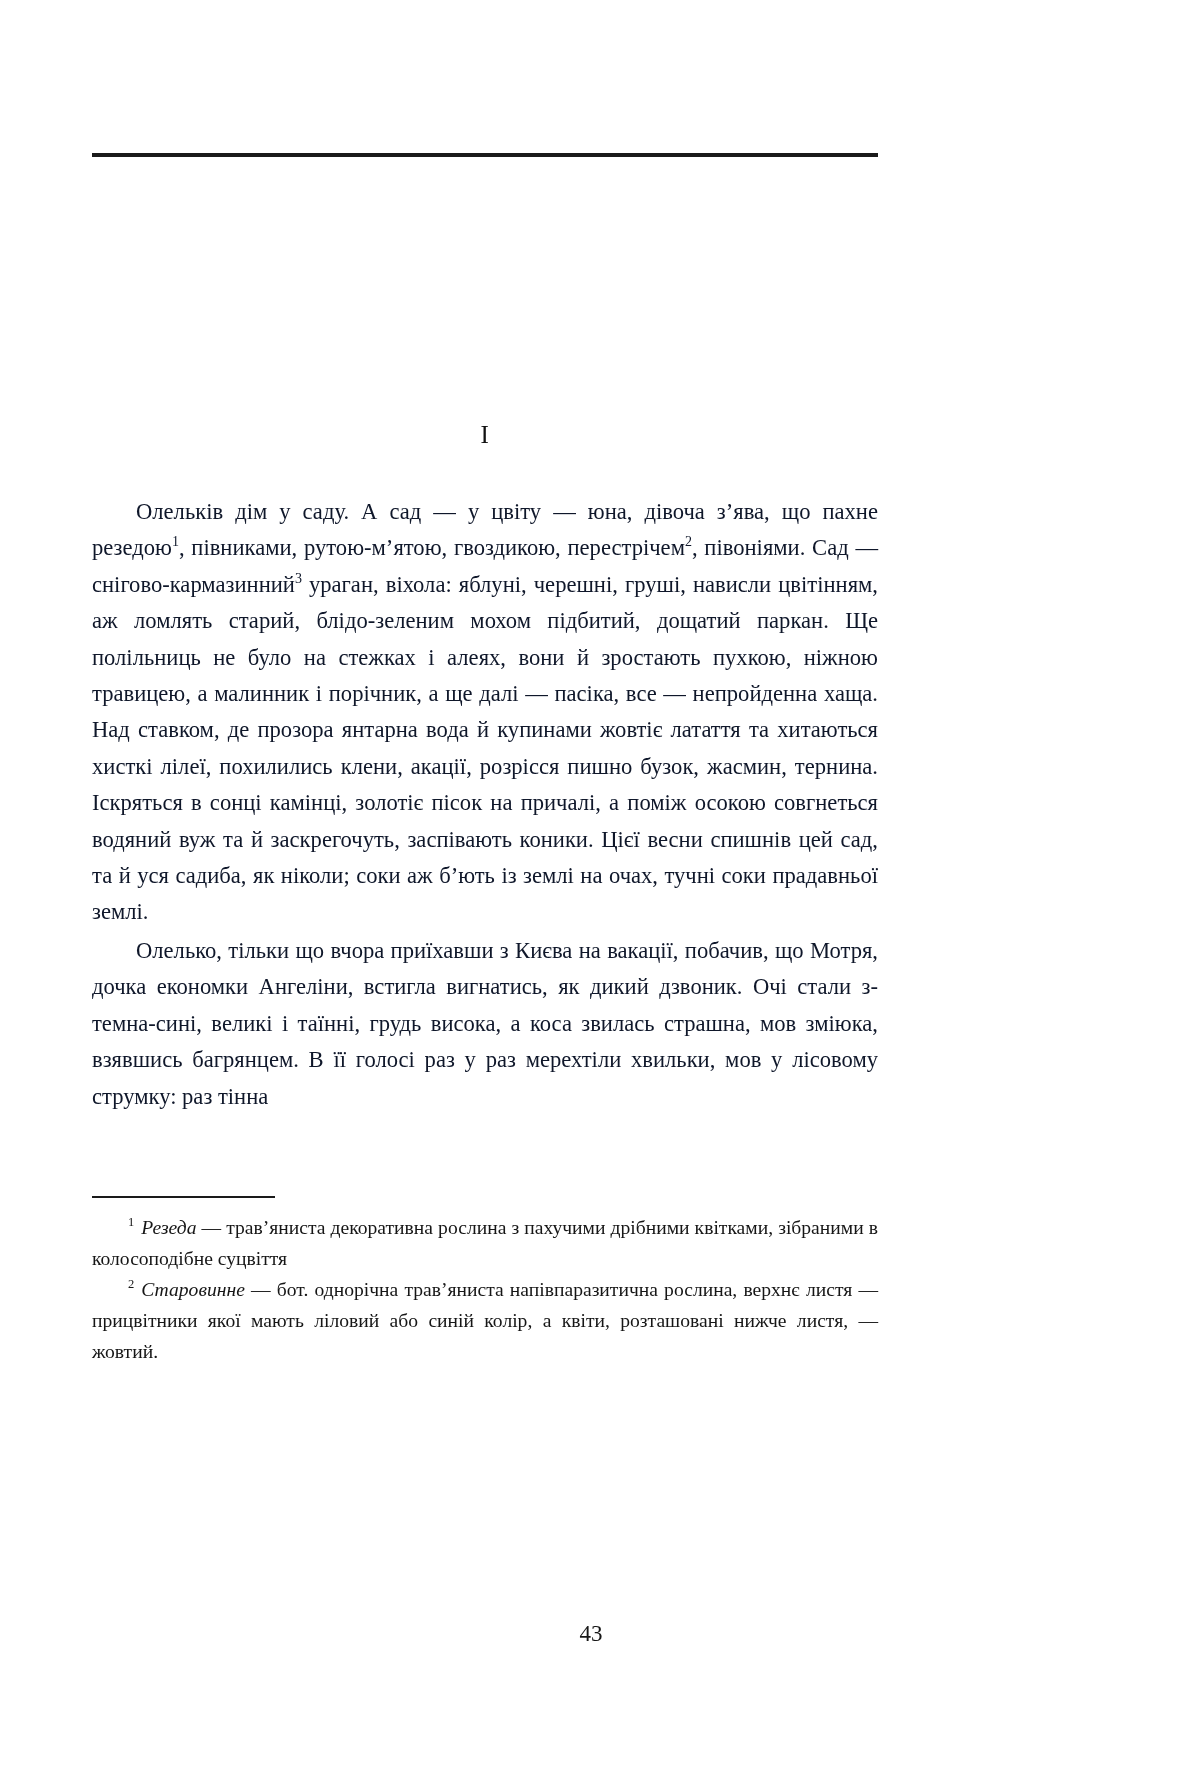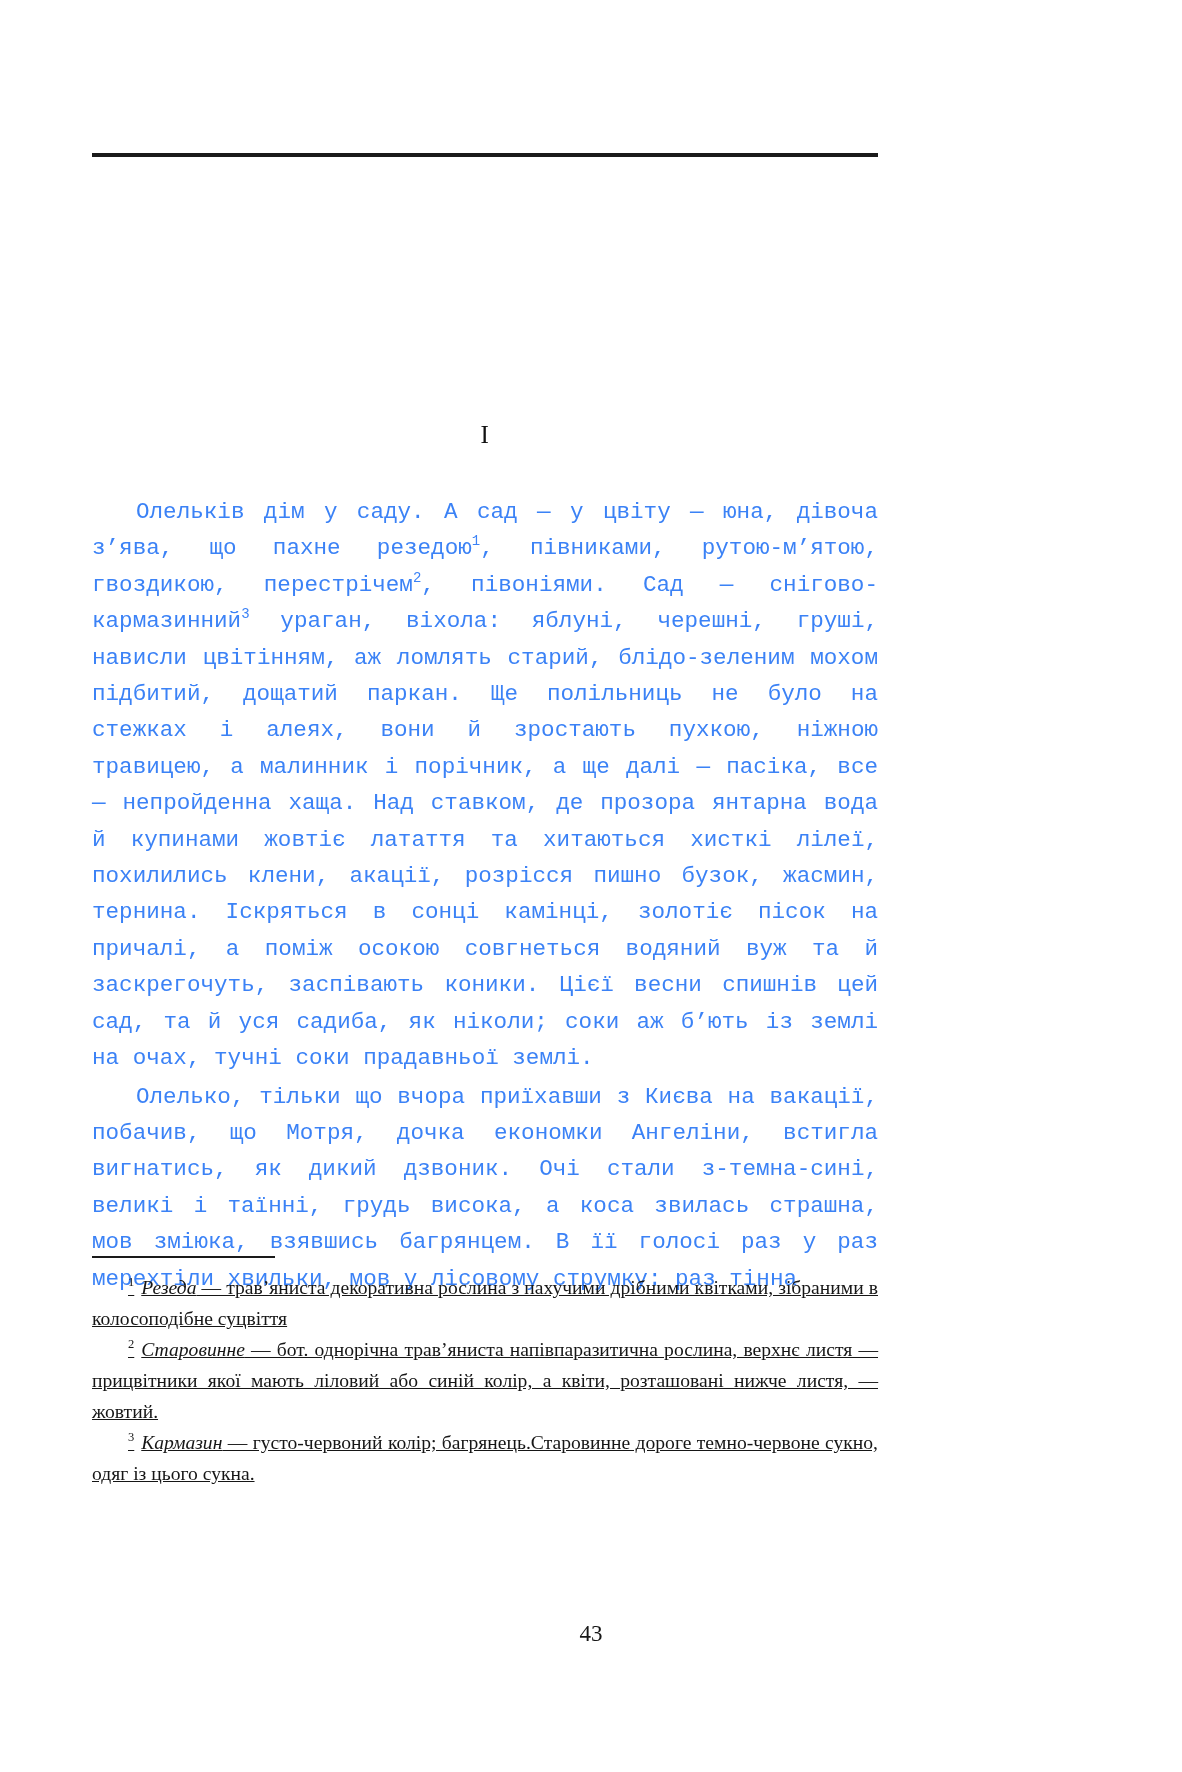--- a/index.html
+++ b/index.html
@@ -51,41 +51,39 @@
     color: #111;
   }
 
   .body-par {
     margin: 0;
     text-align: justify;
     text-justify: inter-word;
     font-size: 22.6px;
     line-height: 36.4px;
     text-indent: 44px;
-    color: #3b82f6;
+    color: #0f172a;
     hyphens: manual;
-    font-family: Liberation Mono, monospace;
   }
   .body-par + .body-par {
     margin-top: 2px;
   }
 
   sup.fn {
     font-size: 0.62em;
     line-height: 0;
     vertical-align: 0.62em;
   }
 
   
   .footnotes {
     position: absolute;
     left: 92px;
-    top: 1256px;
+    top: 1196px;
     width: 786px;
-    text-decoration: underline;
   }
   .fn-rule {
     width: 183px;
     height: 2px;
     background: #1a1a1a;
     margin: 0 0 14px 0;
   }
   .footnote {
     margin: 0;
     text-align: justify;
@@ -131,19 +129,18 @@
         <p class="body-par">Олельків дім у саду. А сад — у цвіту — юна, дівоча з’ява, що пахне резедою<sup class="fn">1</sup>, півниками, рутою-м’ятою, гвоздикою, перестрічем<sup class="fn">2</sup>, півоніями. Сад — снігово-кармазинний<sup class="fn">3</sup> ураган, віхола: яблуні, черешні, груші, нависли цвітінням, аж ломлять старий, блідо-зеленим мохом підбитий, дощатий паркан. Ще полільниць не було на стежках і алеях, вони й зростають пухкою, ніжною травицею, а малинник і порічник, а ще далі — пасіка, все — непройденна хаща. Над ставком, де прозора янтарна вода й купинами жовтіє латаття та хитаються хисткі лілеї, похилились клени, акації, розрісся пишно бузок, жасмин, тернина. Іскряться в сонці камінці, золотіє пісок на причалі, а поміж осокою совгнеться водяний вуж та й заскрегочуть, заспівають коники. Цієї весни спишнів цей сад, та й уся садиба, як ніколи; соки аж б’ють із землі на очах, тучні соки прадавньої землі.</p>
         <p class="body-par">Олелько, тільки що вчора приїхавши з Києва на вакації, побачив, що Мотря, дочка економки Ангеліни, встигла вигнатись, як дикий дзвоник. Очі стали з-темна-сині, великі і таїнні, грудь висока, а коса звилась страшна, мов зміюка, взявшись багрянцем. В її голосі раз у раз мерехтіли хвильки, мов у лісовому струмку: раз тінна</p>
       </div>
   </div>
 
   <div class="footnotes">
     <div class="fn-rule"></div>
     <div id="footnote-list">
         <p class="footnote"><span class="fn-num">1</span><span class="fn-term">Резеда</span><span> — трав’яниста декоративна рослина з пахучими дрібними квітками, зібраними в колосоподібне суцвіття</span></p>
         <p class="footnote"><span class="fn-num">2</span><span class="fn-term">Старовинне</span><span> — бот. однорічна трав’яниста напівпаразитична рослина, верхнє листя — прицвітники якої мають ліловий або синій колір, а квіти, розташовані нижче листя, — жовтий.</span></p>
-        <p class="footnote"><span class="fn-num">3</span><span class="fn-term">Кармазин</span><span> — густо-червоний колір; багрянець.Старовинне дороге темно-червоне сукно, одяг із цього сукна.</span></p>
       </div>
   </div>
 
   <div class="page-number">43</div>
 
 </div>
 
 </body></html>

